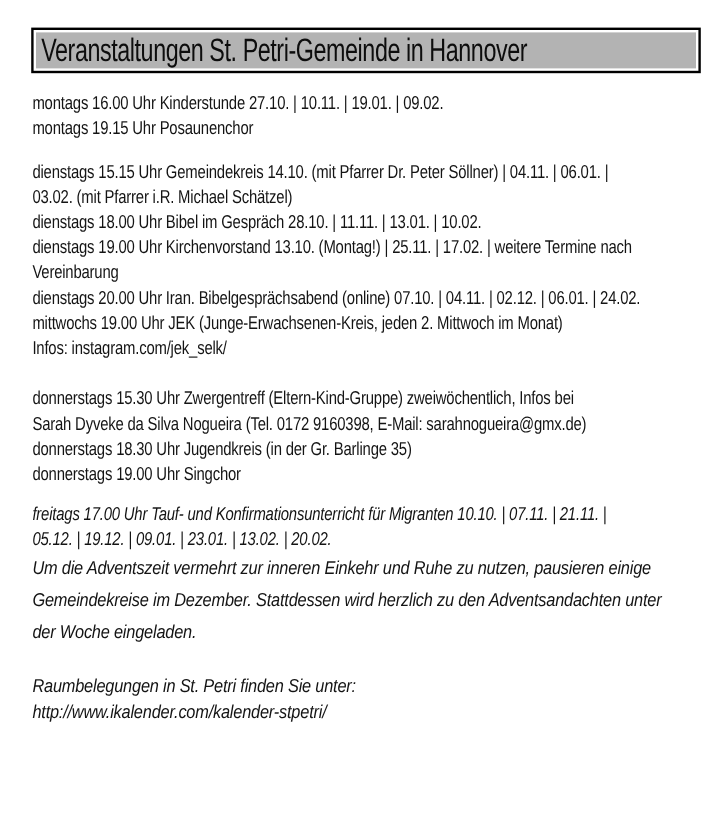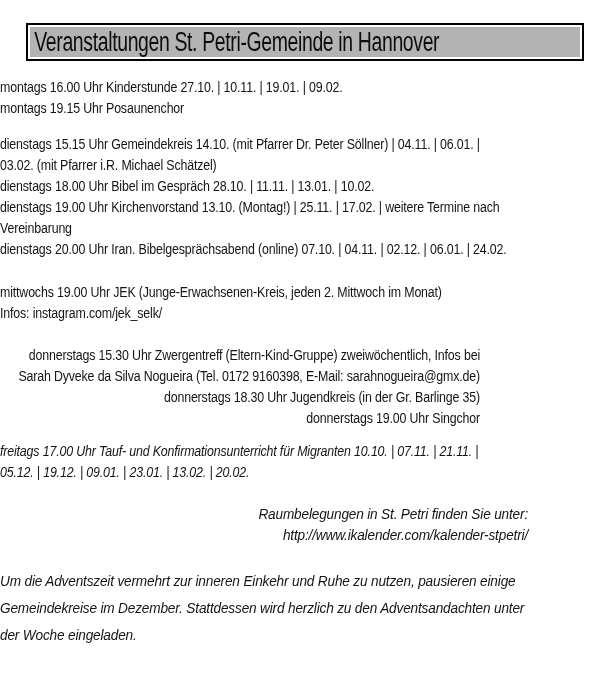--- a/index.html
+++ b/index.html
@@ -35,34 +35,34 @@
     line-height: 30px;
     letter-spacing: -0.5px;
     white-space: nowrap;
     transform: scaleX(0.72);
     transform-origin: 0 50%;
     padding-left: 6px;
     color: #0d0d0d;
   }
 
   
-  .content { }
+  .content { padding-left: 27px; }
   .block { }
   .line {
     font-size: 15.5px;
     line-height: 21px;
     letter-spacing: -0.2px;
     white-space: nowrap;
     transform: scaleX(0.80);
     transform-origin: 0 50%;
   }
   .mt15 { margin-top: 15px; }
   .mt16 { margin-top: 15px; }
-  .mt22 { margin-top: 22px; }
-  .mt21 { margin-top: 21px; text-align: right; }
+  .mt22 { }
+  .mt21 { margin-top: 21px; }
   .mt12 { margin-top: 12px; font-style: italic; }
 
   .note .line {
     font-style: italic;
     transform: scaleX(0.88);
   }
   .note-advent .line { line-height: 27px; }
 </style>
 </head>
 <body style="background: rgb(255, 255, 255); color: rgb(20, 20, 20);">
@@ -101,25 +101,25 @@
         <div class="line">donnerstags 18.30 Uhr Jugendkreis (in der Gr. Barlinge 35)</div>
         <div class="line">donnerstags 19.00 Uhr Singchor</div>
       </section>
 
     <section class="block mt12">
         <div class="line">freitags 17.00 Uhr Tauf- und Konfirmationsunterricht für Migranten 10.10. | 07.11. | 21.11. |</div>
         <div class="line">05.12. | 19.12. | 09.01. | 23.01. | 13.02. | 20.02.</div>
       </section>
 
 
-    <section class="block note mt21">
-        <div class="line">Raumbelegungen in St. Petri finden Sie unter:</div>
-        <div class="line">http://www.ikalender.com/kalender-stpetri/</div>
-      </section>
-
     <section class="block note note-advent mt22">
         <div class="line">Um die Adventszeit vermehrt zur inneren Einkehr und Ruhe zu nutzen, pausieren einige</div>
         <div class="line">Gemeindekreise im Dezember. Stattdessen wird herzlich zu den Adventsandachten unter</div>
         <div class="line">der Woche eingeladen.</div>
+      </section>
+
+    <section class="block note mt21">
+        <div class="line">Raumbelegungen in St. Petri finden Sie unter:</div>
+        <div class="line">http://www.ikalender.com/kalender-stpetri/</div>
       </section>
   </div>
 
 </div>
 
 </body></html>

